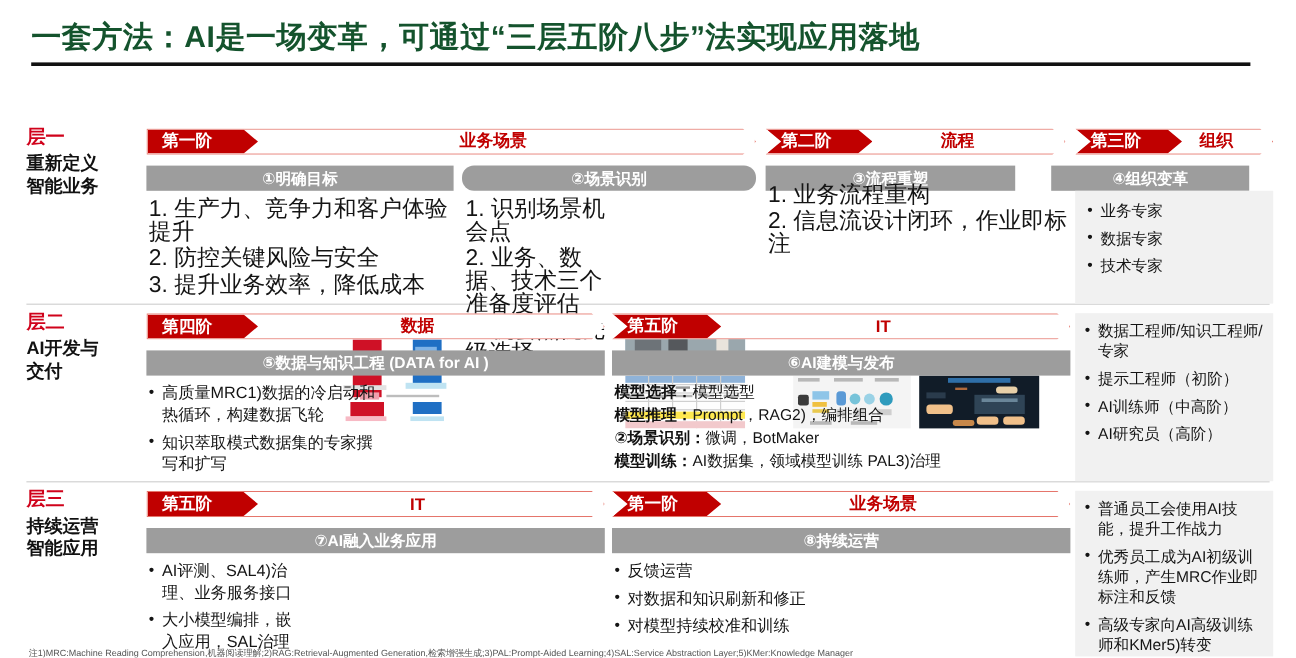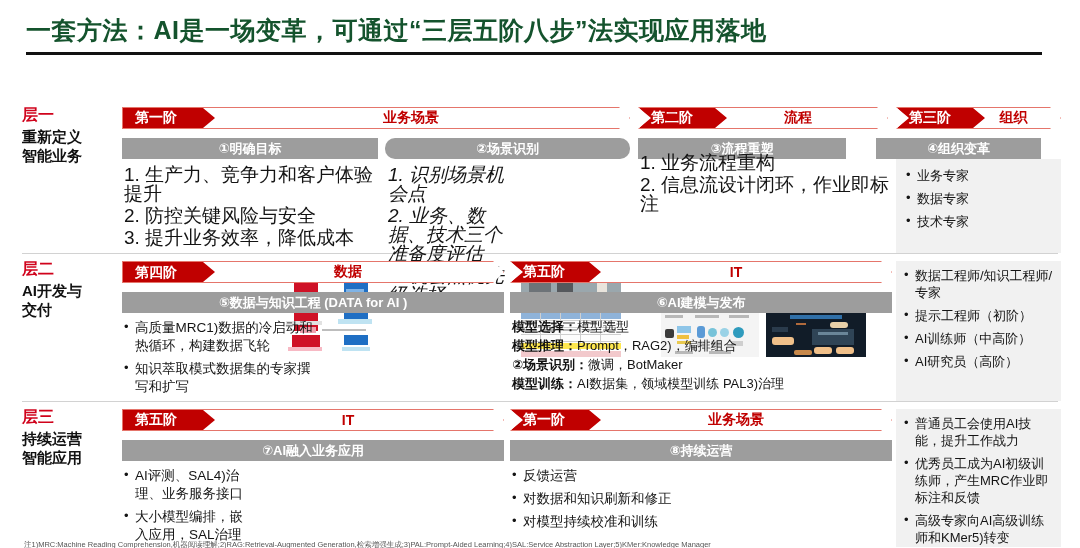--- a/index.html
+++ b/index.html
@@ -171,21 +171,21 @@
       <div class="r" style="left:36px;top:64px;width:44px;height:2px;background:#bdbdbd;"></div>
       <div class="r" style="left:6px;top:70px;width:28px;height:12px;background:#cf1126;"></div>
       <div class="r" style="left:58px;top:70px;width:24px;height:10px;background:#1f6fc4;"></div>
       <div class="r" style="left:2px;top:82px;width:34px;height:4px;background:#f7b9c4;"></div>
       <div class="r" style="left:56px;top:82px;width:28px;height:4px;background:#bfe3f2;"></div>
     </div>
 
     <div class="subhead" style="left:385px;top:33px;width:245px;border-radius:10px;">
       <span>②场景识别</span>
     </div>
-    <div class="panel" style="left:388px;top:60px;width:130px;font-style:italic;">
+    <div class="panel" style="left:388px;top:60px;width:130px;">
       <ul class="numlist">
         <li>1. 识别场景机会点</li>
         <li>2. 业务、数据、技术三个准备度评估</li>
         <li>3. 机会点优先级选择</li>
       </ul>
     </div>
     <div class="thumb" style="left:521px;top:162px;width:100px;height:42px;background:#b9cfe0;">
       <div class="r" style="left:0;top:0;width:100px;height:13px;background:#c8373e;"></div>
       <div class="r" style="left:6px;top:3px;width:40px;height:7px;background:#e8e8e8;"></div>
       <div class="r" style="left:50px;top:3px;width:44px;height:7px;background:#d9d3c6;"></div>

